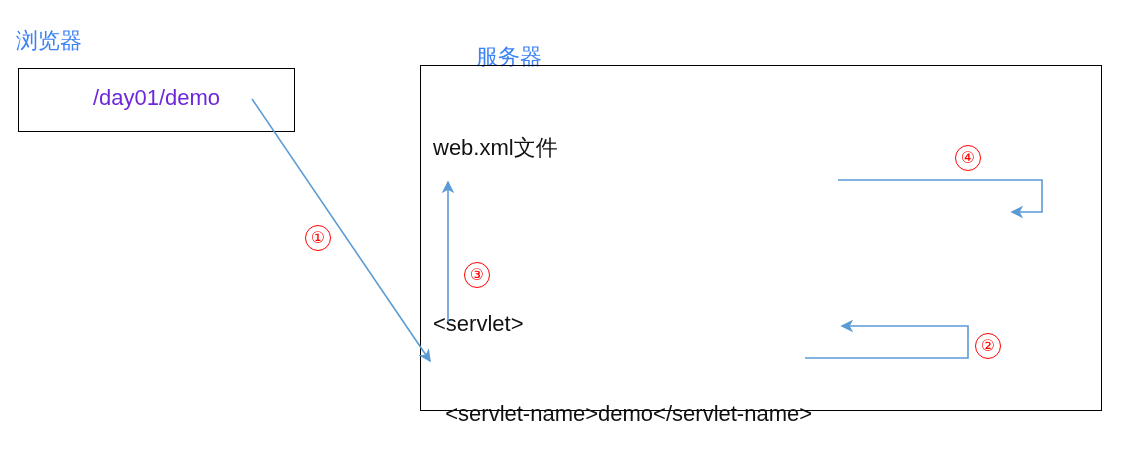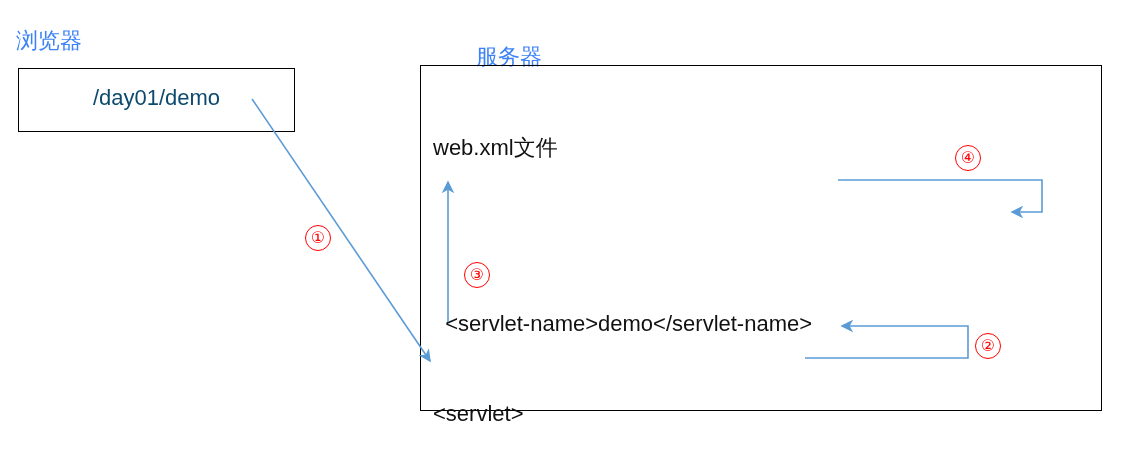--- a/index.html
+++ b/index.html
@@ -47,21 +47,21 @@
     height: 346px;
   }
 
   
   #browser-url {
     position: absolute;
     left: 0; right: 0;
     top: 16px;
     text-align: center;
     font-size: 22px;
-    color: #0c4a6e;
+    color: #6d28d9;
     white-space: nowrap;
   }
 
   
   #xml-code {
     position: absolute;
     left: 12px;
     top: 7px;
     font-size: 22px;
     color: #111111;
@@ -113,22 +113,22 @@
   <div class="box" id="browser-box">
     <div id="browser-url">/day01/demo</div>
   </div>
 
   <div class="section-title" id="server-title">服务器</div>
 
   <div class="box" id="server-box">
     <div id="xml-code">
       <div class="line">web.xml文件</div>
       <div class="blank"></div>
+      <div class="line">&lt;servlet&gt;</div>
       <div class="line">  &lt;servlet-name&gt;demo&lt;/servlet-name&gt;</div>
-      <div class="line">&lt;servlet&gt;</div>
       
       
       
       
       
       
       
     </div>
   </div>
 

